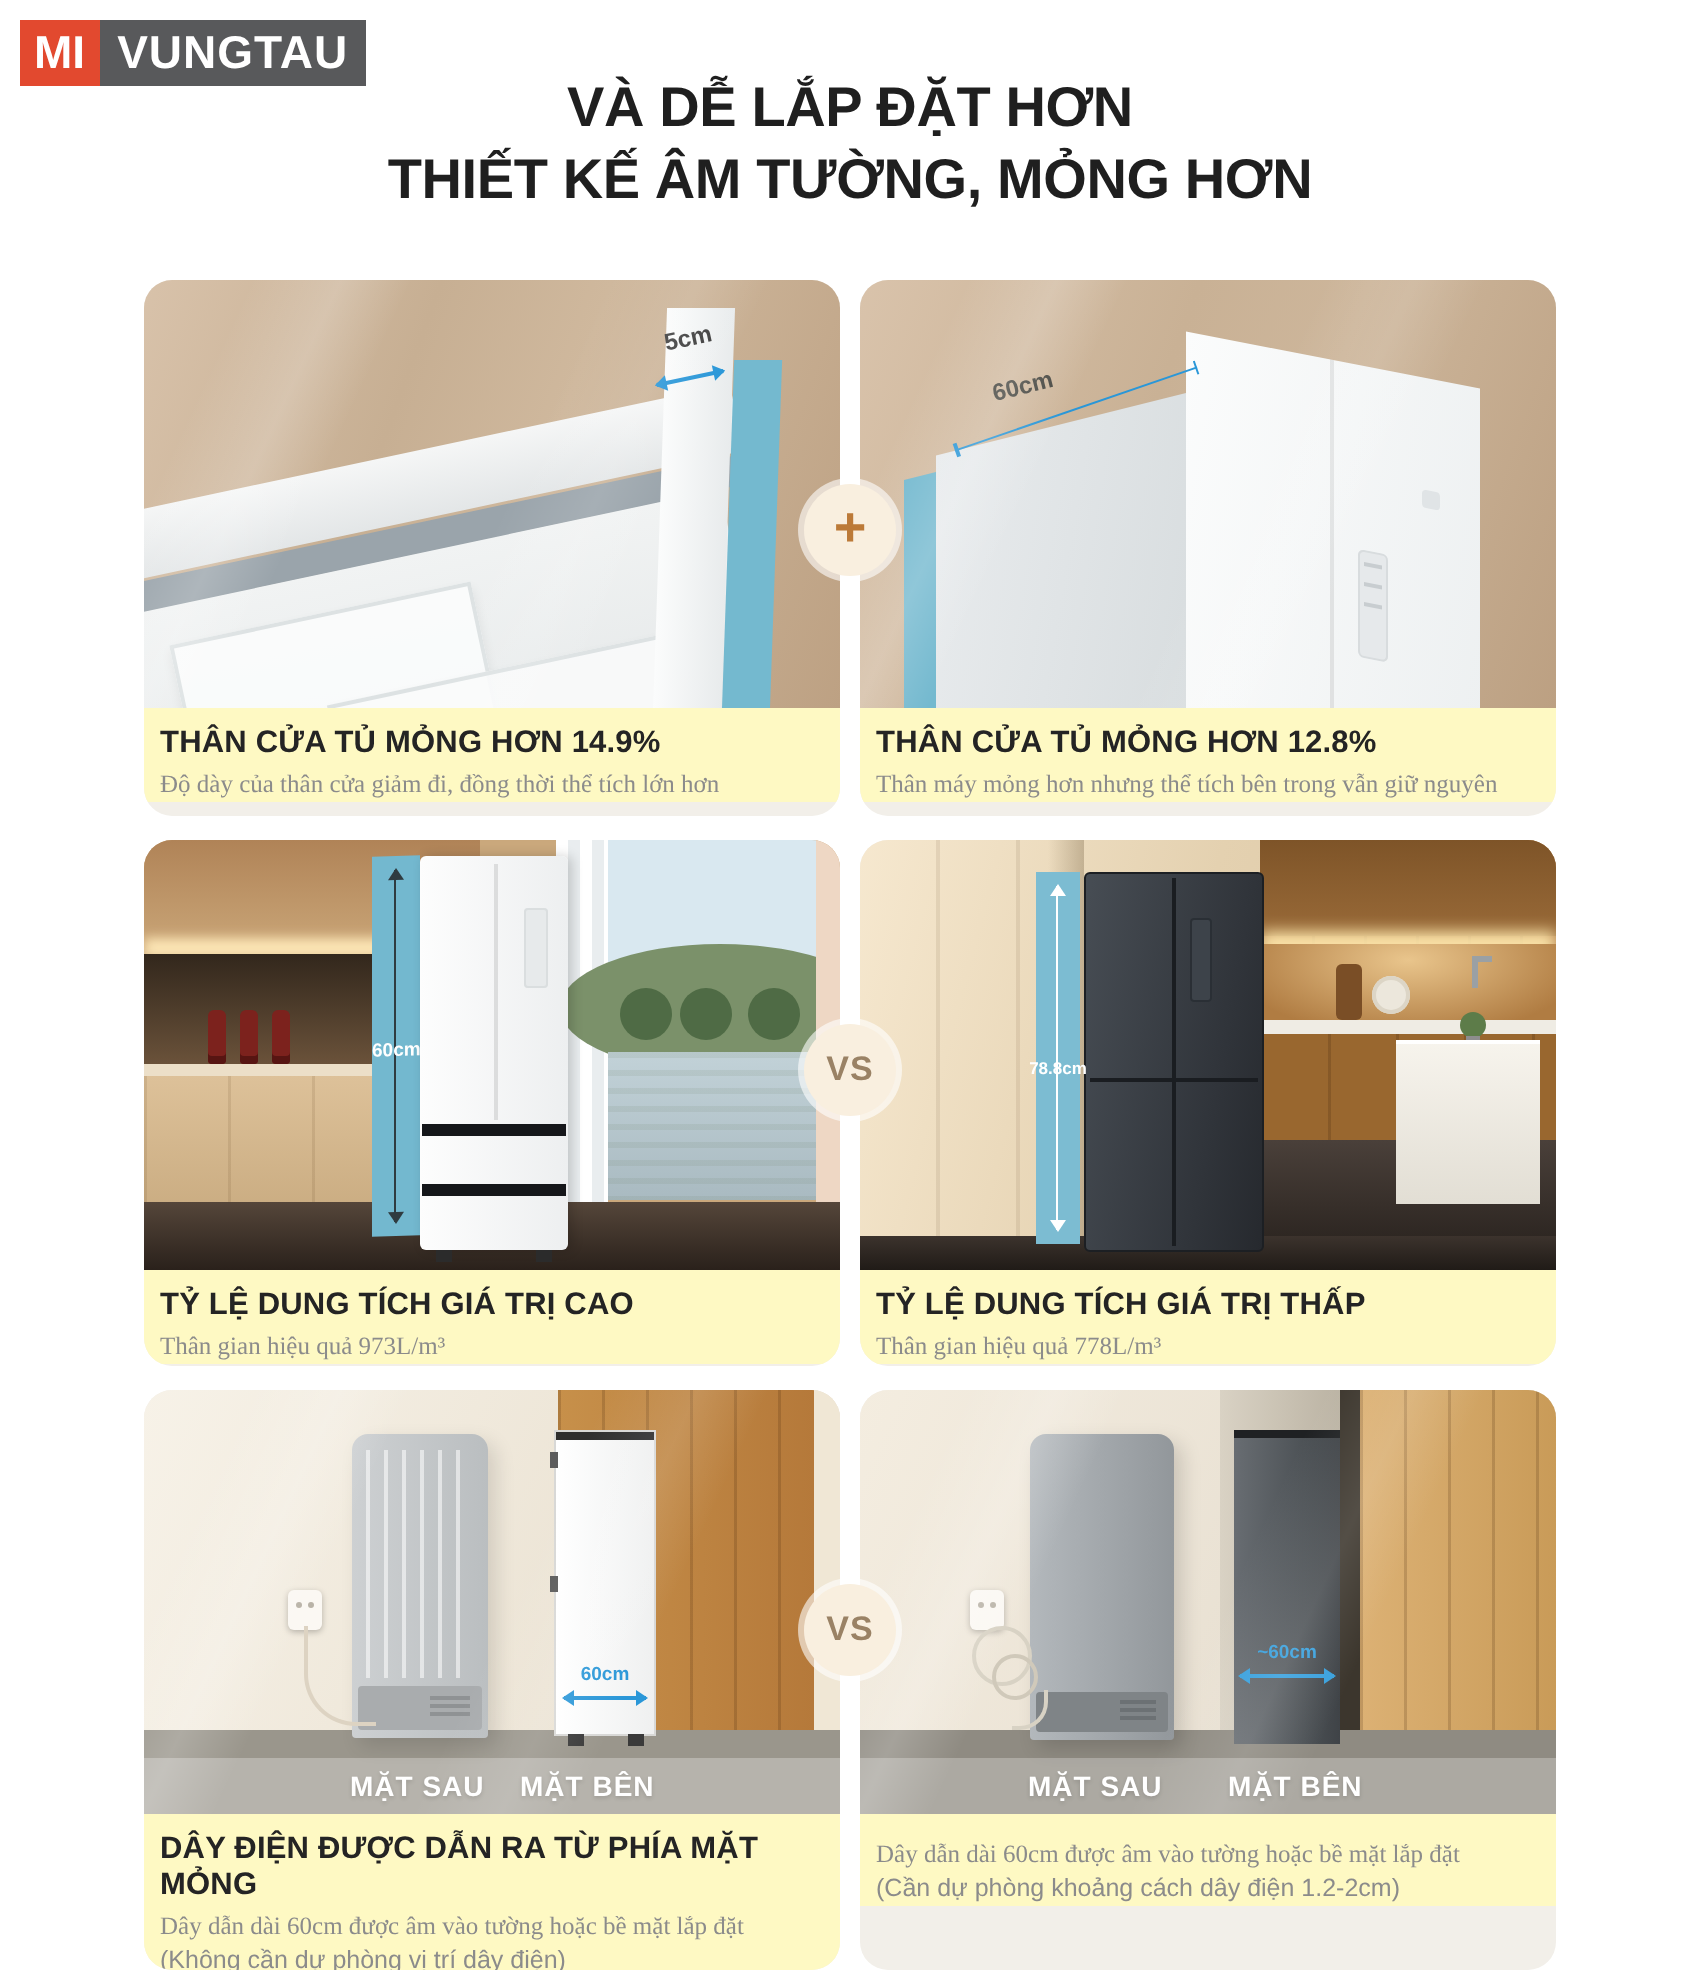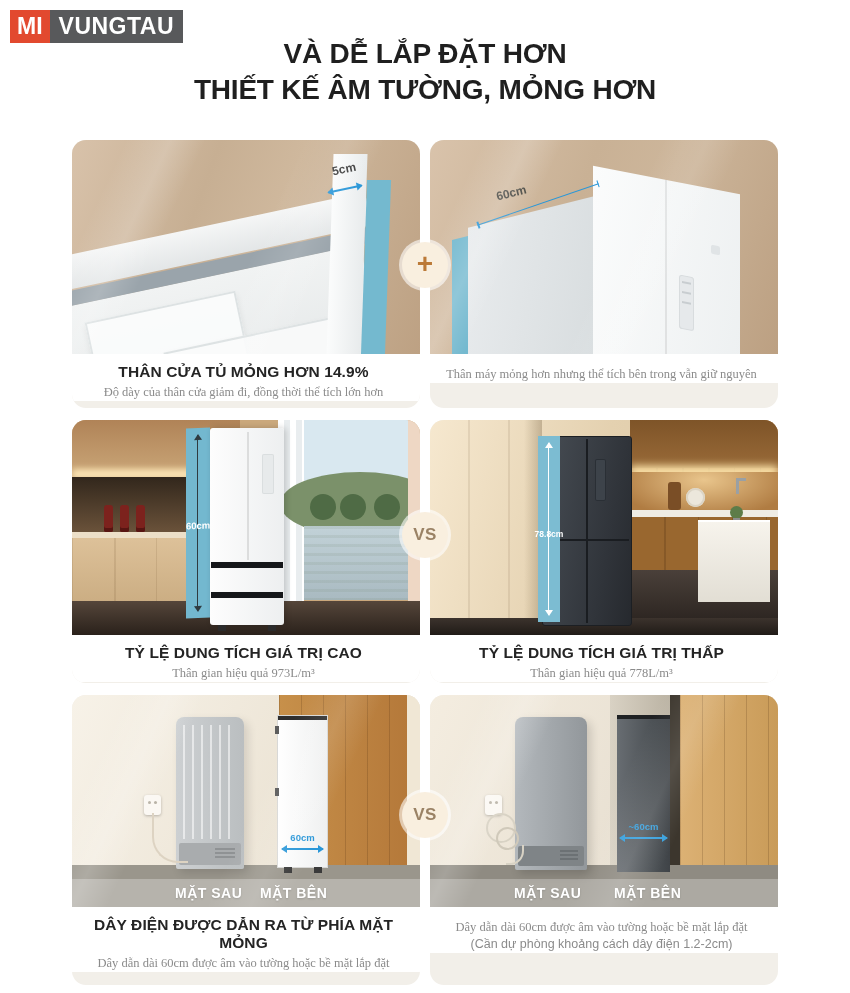--- a/index.html
+++ b/index.html
@@ -18,21 +18,21 @@
   .title{position:absolute;top:36px;left:0;width:850px;text-align:center;
     font-size:28px;font-weight:700;color:#1f1f1f;line-height:1.3;letter-spacing:-.2px;}
   
   .grid{position:absolute;left:72px;top:140px;width:706px;
     display:grid;grid-template-columns:348px 348px;column-gap:10px;row-gap:12px;}
   .card{width:348px;border-radius:14px;overflow:hidden;background:#f2efe9;}
   .card.r1{height:268px}.card.r2{height:263px}.card.r3{height:290px}
   .scene{position:relative;overflow:hidden;width:348px;}
   .r1 .scene{height:214px}.r2 .scene{height:215px}.r3 .scene{height:212px}
   .scene *{position:absolute;}
-  .caption{box-sizing:border-box;text-align:center;background:#ffffff;padding:9px 13px 0 8px;}
+  .caption{box-sizing:border-box;background:#fef9c3;padding:9px 13px 0 8px;}
   .cap-title{font-size:15.5px;font-weight:700;color:#242424;letter-spacing:.1px;}
   .cap-desc{font-size:12.5px;color:#8b8b8b;margin-top:3px;line-height:1.35;font-family:Liberation Serif, serif;}
   .cap-note{font-size:12.5px;color:#8b8b8b;line-height:1.35;}
   
   .streak::after{content:"";position:absolute;inset:0;pointer-events:none;
     background:linear-gradient(115deg,transparent 12%,rgba(255,255,255,.20) 22%,transparent 30%,
       transparent 52%,rgba(255,255,255,.12) 62%,transparent 70%);}
   
   .badge{position:absolute;width:46px;height:46px;border-radius:50%;background:#f9efdf;
     display:flex;align-items:center;justify-content:center;font-weight:700;z-index:6;
@@ -151,21 +151,21 @@
     background:linear-gradient(#f7f4ed,#e2ded4);box-shadow:0 2px 0 #fff inset;}
   .s4-plant{left:300px;top:86px;width:13px;height:13px;border-radius:50%;background:#5d7c49;}
   .s4-plant::after{content:"";position:absolute;left:3px;top:12px;width:7px;height:5px;background:#8d8d8d;}
   .s4-floor{left:0;top:198px;width:348px;height:17px;background:linear-gradient(#3c332d,#201b17);}
   .s4-fridge{left:112px;top:16px;width:90px;height:190px;border-radius:3px;border:1px solid #1c1f23;
     background:linear-gradient(100deg,#474d54,#30343a 70%,#26292e);box-sizing:border-box;}
   .s4-fridge .vs{left:49%;top:2px;bottom:2px;width:2px;background:#1a1d21;}
   .s4-fridge .hs{left:2px;right:2px;top:102px;height:2px;background:#1a1d21;}
   .s4-fridge .disp{left:52px;top:22px;width:11px;height:42px;background:#3d434a;border-radius:2px;
     box-shadow:inset 0 0 0 1px #2a2f35;}
-  .s4-teal{left:108px;top:16px;width:22px;height:186px;background:#7cbcd2;}
+  .s4-teal{left:88px;top:16px;width:22px;height:186px;background:#7cbcd2;}
   .s4-teal .line{left:10px;top:7px;height:172px;}
   .s4-teal .sz{left:-6px;top:93px;width:34px;text-align:center;color:#fff;font-size:8.5px;font-weight:700;}
   
   .s5{background:linear-gradient(115deg,#f7f2e8,#ece4d5 60%,#e6dccb);}
   .s5-wood{left:207px;top:0;width:128px;height:213px;background:linear-gradient(90deg,#c7904a,#b5793a);}
   .s5-wood::after,.s6-wood::after{content:"";position:absolute;inset:0;
     background:repeating-linear-gradient(90deg,rgba(60,30,5,.18) 0 1.5px,transparent 1.5px 22px);}
   .s5-wallr{left:335px;top:0;width:13px;height:213px;background:#f0e7d5;}
   .backfridge{border-radius:8px 8px 2px 2px;}
   .s5-bf{left:104px;top:22px;width:68px;height:152px;
@@ -265,20 +265,21 @@
           <i style="top:6px"></i>
           <i style="top:16px"></i>
           <i style="top:26px"></i>
         </div>
         <div class="dot"></div>
       </div>
       <div class="s2-size">60cm</div>
       <div class="s2-line"></div>
     </div>
     <div class="caption">
+      <div class="cap-title">THÂN CỬA TỦ MỎNG HƠN 12.8%</div>
       <div class="cap-desc">Thân máy mỏng hơn nhưng thể tích bên trong vẫn giữ nguyên</div>
     </div>
   </div>
 
   <div class="card r2">
     <div class="scene s3">
       <div class="s3-upper"></div>
       <div class="s3-glow"></div>
       <div class="s3-niche"></div>
       <div class="s3-bottle s3-b1"></div>
@@ -364,20 +365,21 @@
         <div class="sf-size">60cm</div>
         <div class="harrow"></div>
       </div>
       <div class="floorband band5"></div>
       <div class="floor-label s5-lab1">MẶT SAU</div>
       <div class="floor-label s5-lab2">MẶT BÊN</div>
     </div>
     <div class="caption">
       <div class="cap-title">DÂY ĐIỆN ĐƯỢC DẪN RA TỪ PHÍA MẶT MỎNG</div>
       <div class="cap-desc">Dây dẫn dài 60cm được âm vào tường hoặc bề mặt lắp đặt</div>
+      <div class="cap-note">(Không cần dự phòng vị trí dây điện)</div>
     </div>
   </div>
 
   <div class="card r3">
     <div class="scene s6 streak">
       <div class="s6-niche"></div>
       <div class="s6-gap"></div>
       <div class="s6-wood"></div>
       <div class="floorband floor6"></div>
       <div class="s6-bf backfridge">

